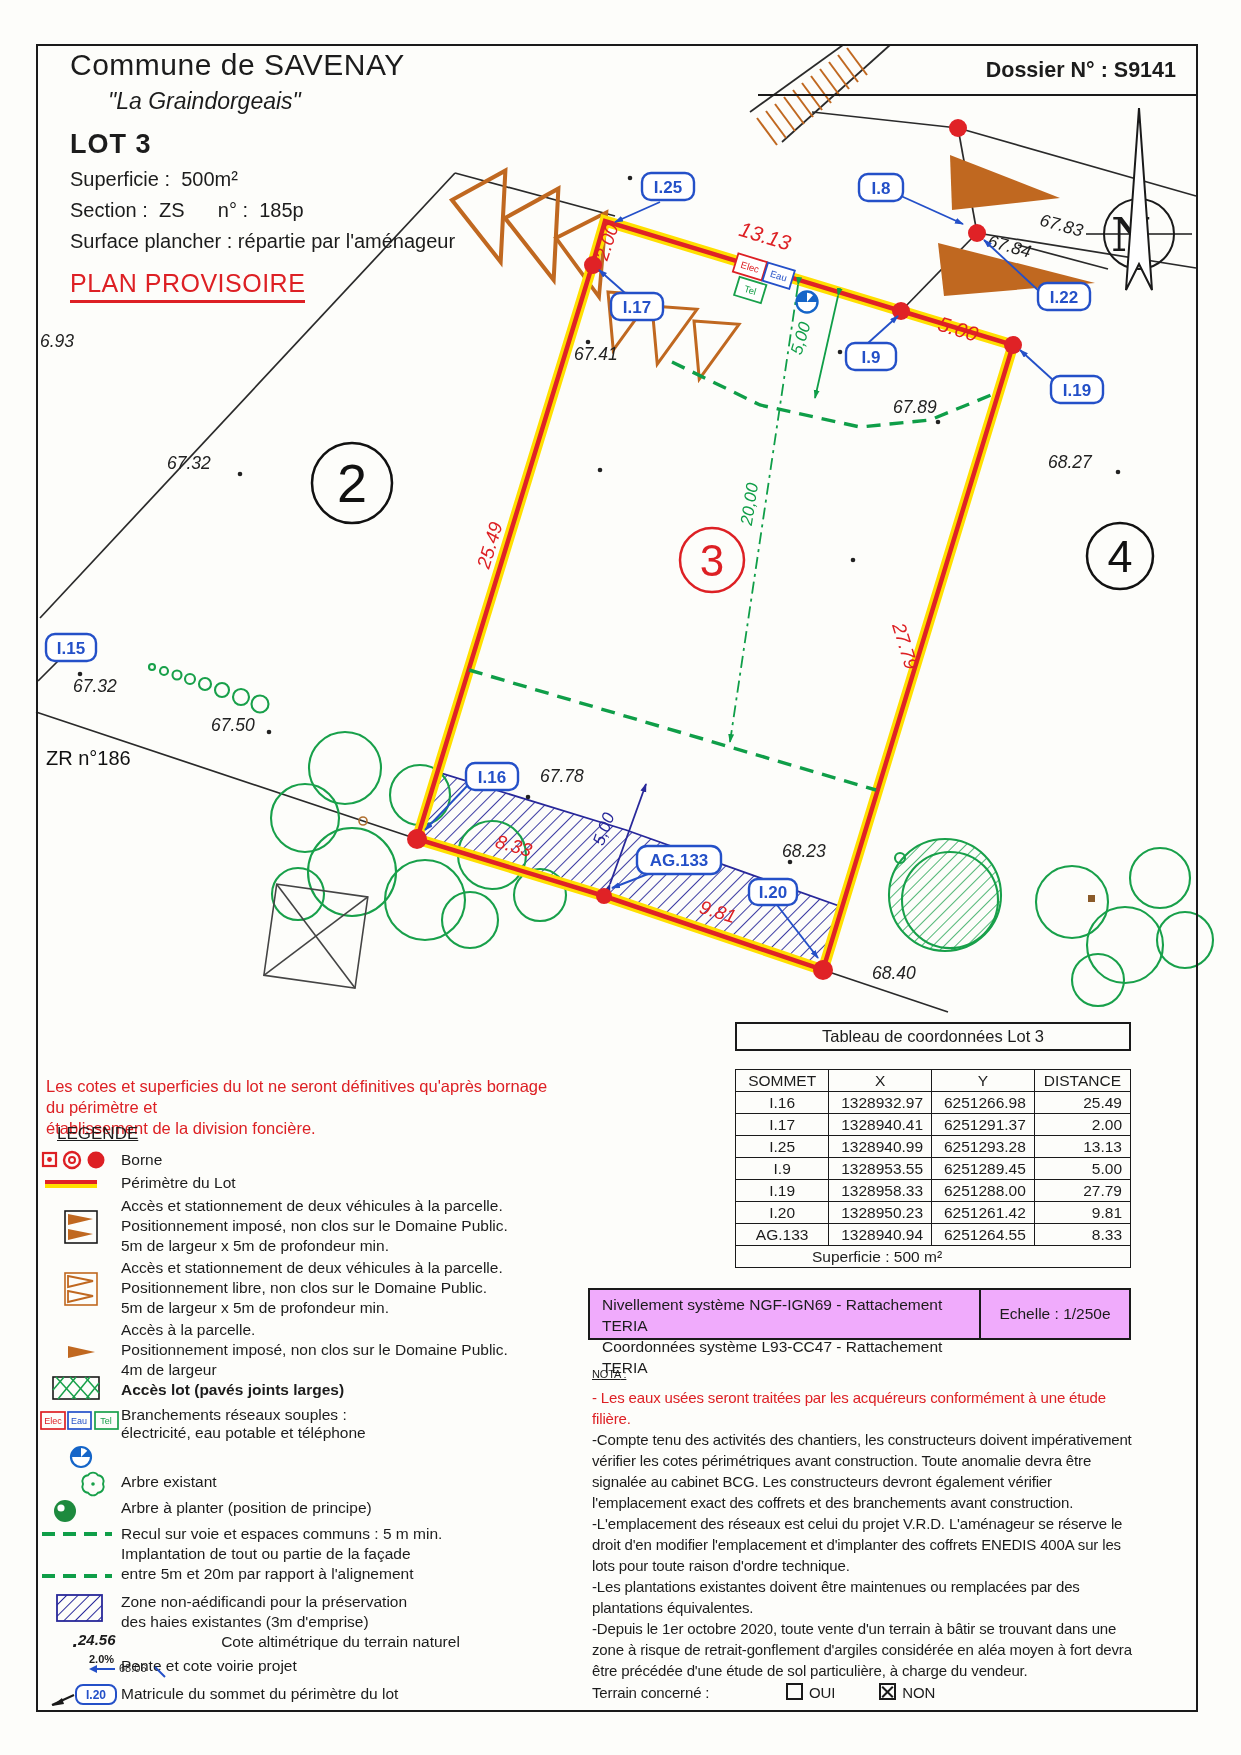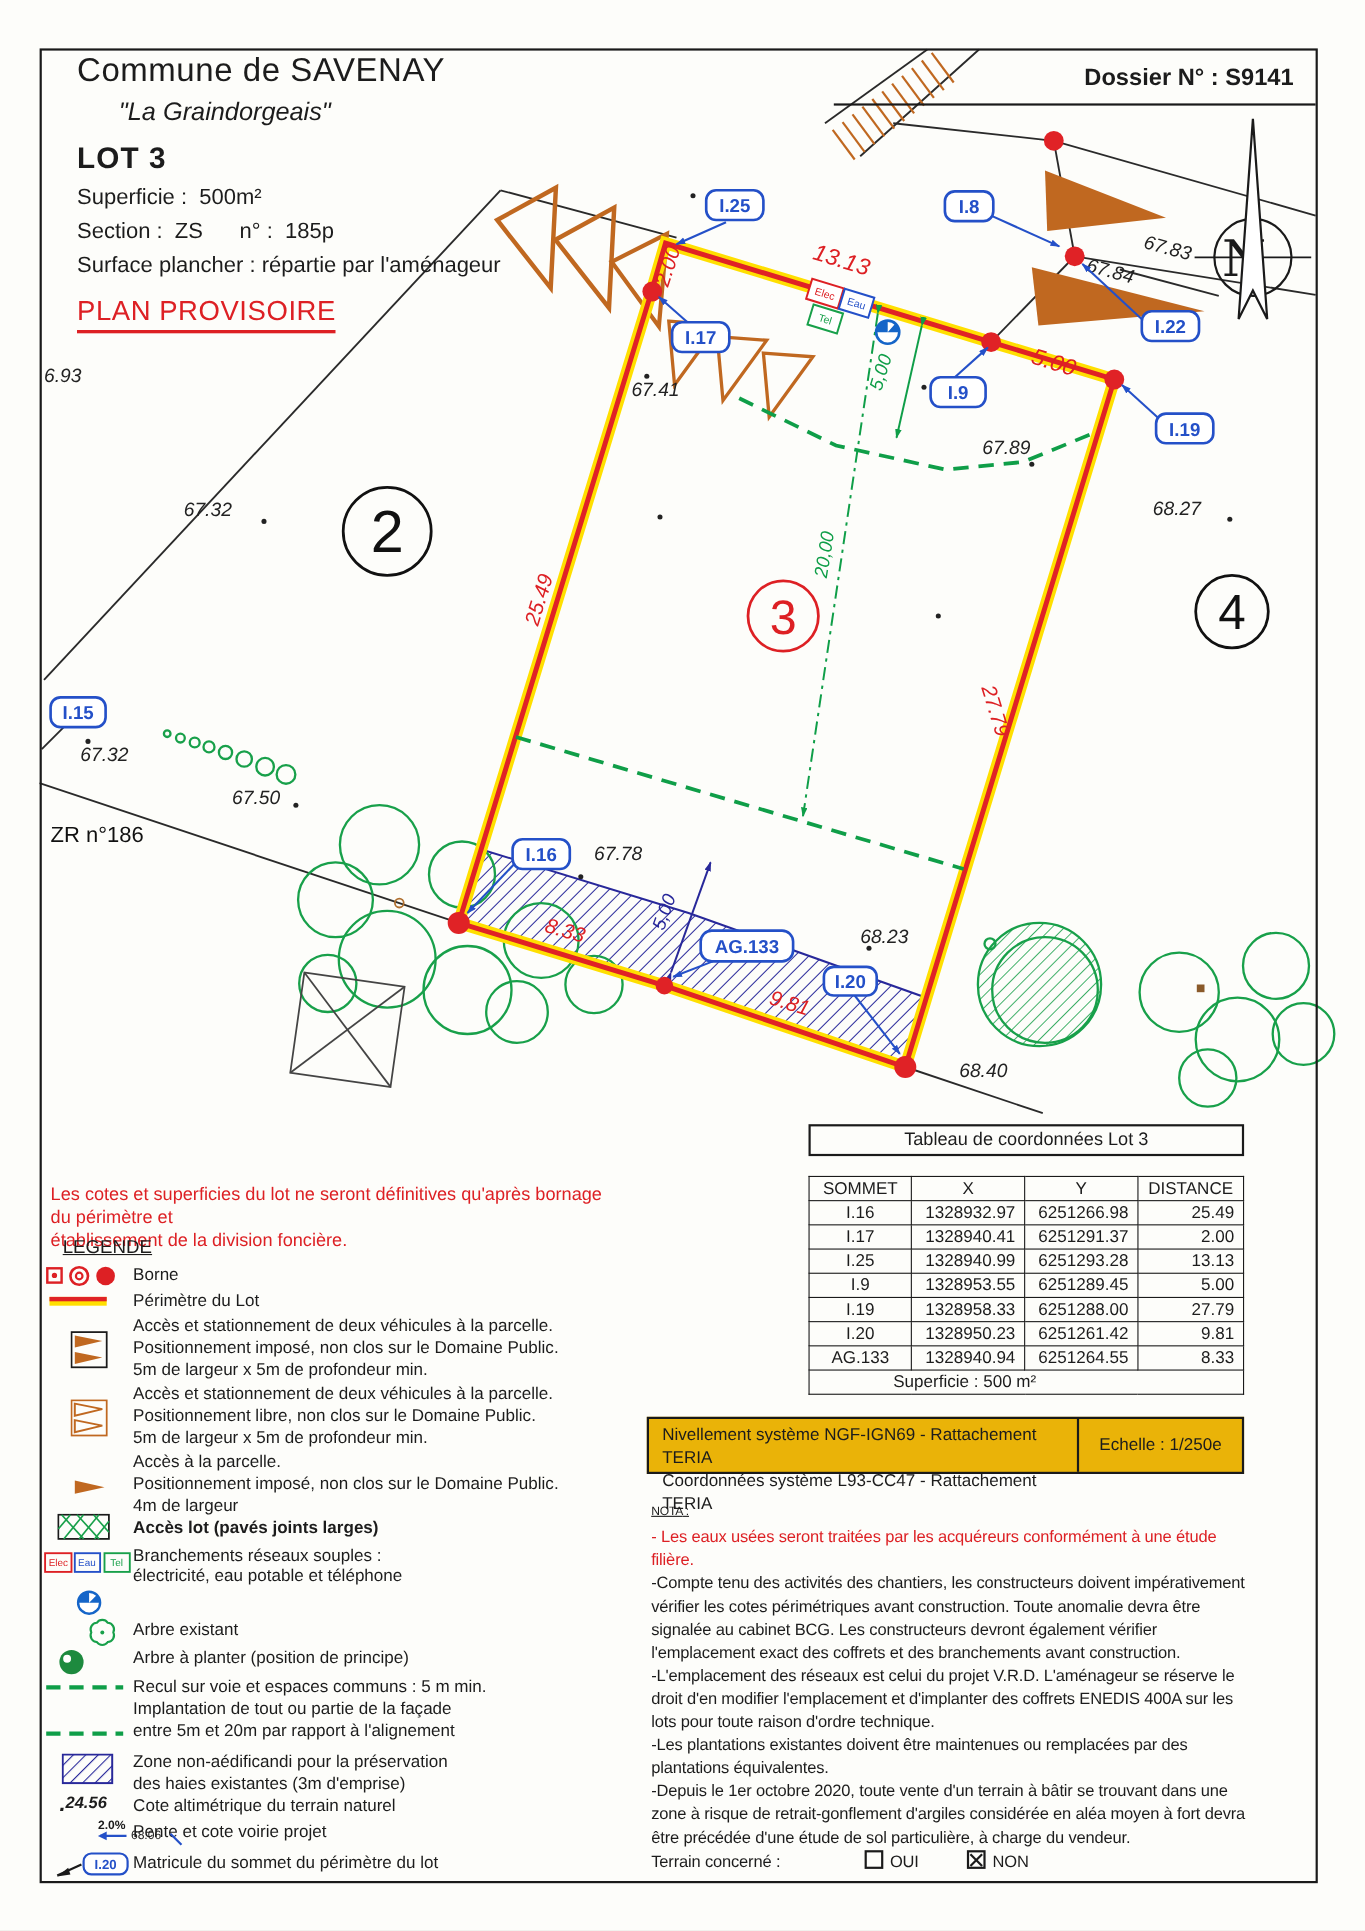--- a/index.html
+++ b/index.html
@@ -25,21 +25,21 @@
   .lrow .ic{position:absolute;left:0;top:0;width:80px;}
   
   .coord{position:absolute;left:735px;top:1022px;width:396px;background:#fdfdfa;}
   .coord .ttl{border:2px solid #1a1a1a;height:25px;line-height:25px;text-align:center;font-size:16.5px;}
   table.ct{border-collapse:collapse;margin-top:18px;width:396px;font-size:15.5px;}
   table.ct td,table.ct th{border:1.8px solid #1a1a1a;height:21px;padding:0 8px;font-weight:normal;}
   table.ct th{text-align:center;padding:0 4px;}
   td.c{text-align:center;} td.r{text-align:right;}
   table.ct .foot td{text-align:center;padding-right:120px;}
   
-  .refbox{position:absolute;left:588px;top:1288px;width:543px;height:52px;border:2px solid #1a1a1a;display:flex;box-sizing:border-box;background:#eab308;}
+  .refbox{position:absolute;left:588px;top:1288px;width:543px;height:52px;border:2px solid #1a1a1a;display:flex;box-sizing:border-box;background:#f0abfc;}
   .refbox .sys{flex:1;padding:4px 0 0 12px;font-size:15.5px;line-height:21px;}
   .refbox .ech{width:148px;border-left:2px solid #1a1a1a;display:flex;align-items:center;justify-content:center;font-size:15.5px;}
   
   .nota{position:absolute;left:592px;top:1364px;width:540px;font-size:15px;line-height:21px;letter-spacing:-0.15px;}
   .nota p{margin:0;}
   .nota .nt{font-size:11px;margin-bottom:2px;}
   .nota .nt span{text-decoration:underline;}
   .nota .red{color:#dd2024;}
   .terrain{margin-top:1px;}
   .terrain .lab{display:inline-block;width:150px;}
@@ -476,21 +476,21 @@
             </defs>
         <rect x="1" y="1" width="45" height="26" fill="url(#lph)" stroke="#28289a" stroke-width="1.8"></rect>
       </svg>
     </span>
     <div class="txt">
       <div>Zone non-aédificandi pour la préservation</div>
       <div>des haies existantes (3m d'emprise)</div>
     </div>
   </div>
 
-  <div class="lrow" style="top:508px;">
+  <div class="lrow" style="top:508px;text-align:center;">
     <span class="ic" style="left:14px;top:-2px;font-style:italic;font-weight:600;font-size:15px;">
       <span style="font-size:20px;line-height:10px;vertical-align:-2px;">.</span><span>24.56</span>
     </span>
     <div class="txt">Cote altimétrique du terrain naturel</div>
   </div>
 
   <div class="lrow" style="top:532px;">
     <span class="ic" style="top:-4px;margin-left:47px;">
       <svg width="80" height="32" font-size="11">
         <text x="2" y="11" font-weight="bold" fill="#1a1a1a">2.0%</text>

